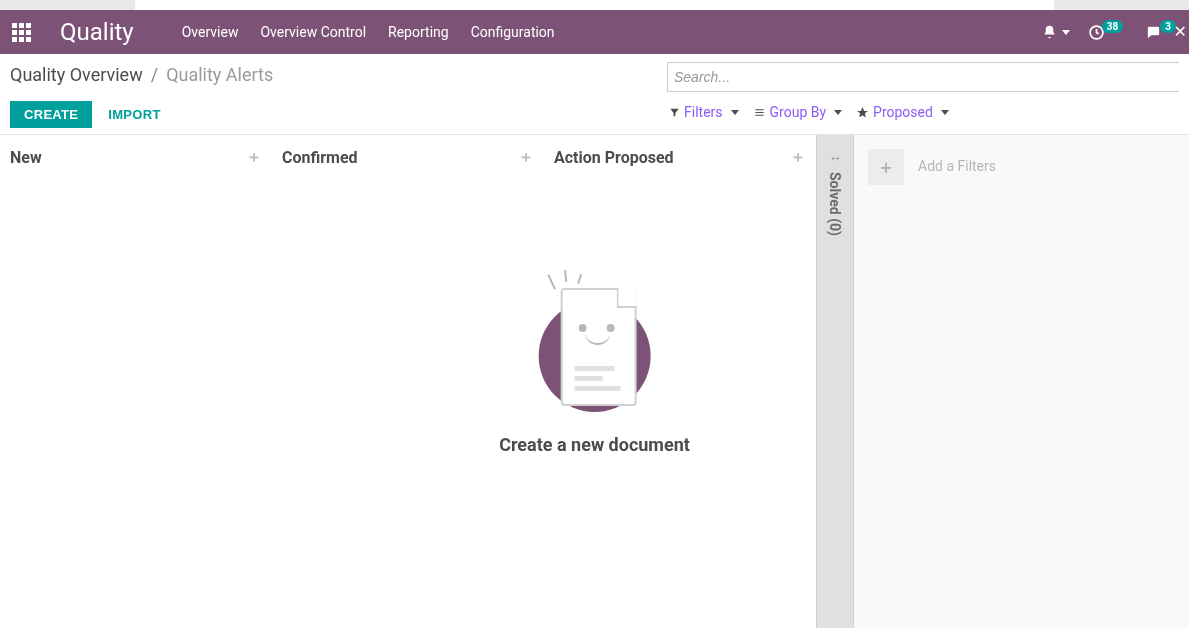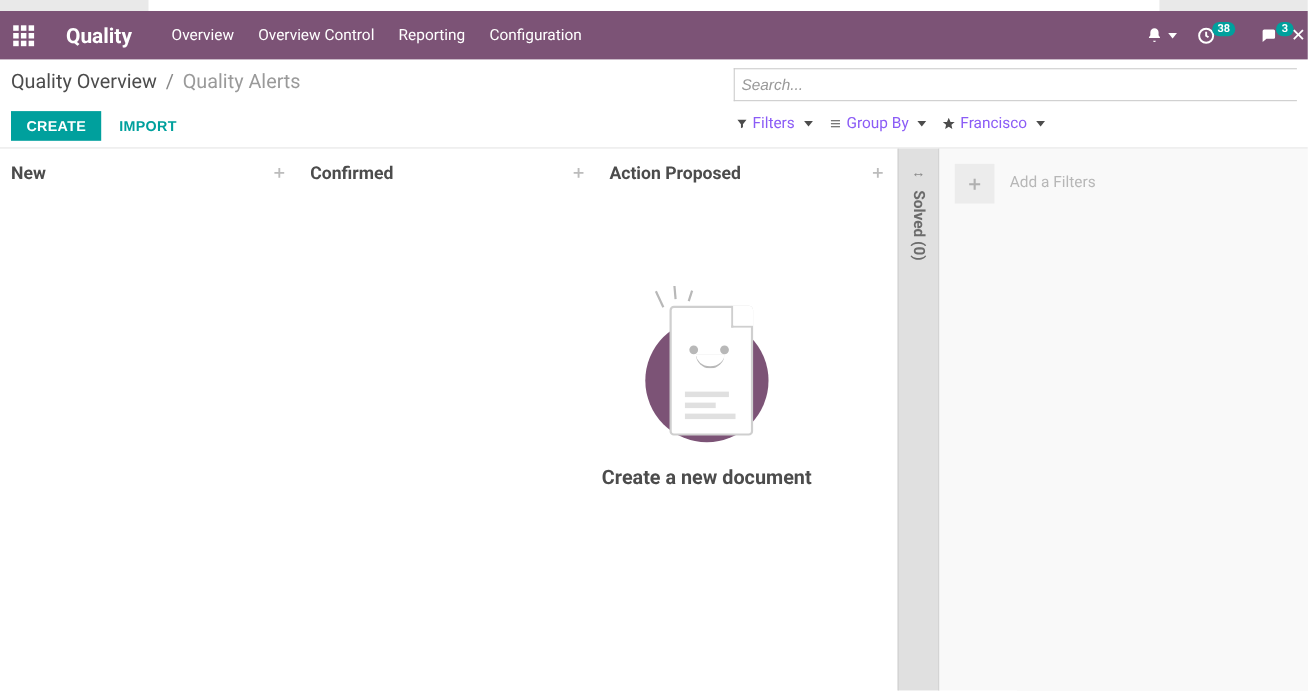--- a/index.html
+++ b/index.html
@@ -5,21 +5,21 @@
   * { box-sizing: border-box; margin: 0; padding: 0; }
   body { font-family: -apple-system, BlinkMacSystemFont, "Segoe UI", Roboto, Helvetica, Arial, sans-serif; font-size: 13px; color: #4c4c4c; background: #ffffff; }
   .page { width: 1189px; height: 628px; position: relative; overflow: hidden; background: #fff; }
   .top-gap { height: 10px; background: #e9e9e9; width: 100%; }
   .top-gap-inner { margin: 0 135px; height: 10px; background: #fff; }
 
   
   .navbar { height: 44px; background: #7c5376;  display: flex; align-items: center; color: #fff; padding: 0 8px 0 8px; position: relative; }
   .apps-icon { width: 22px; height: 22px; display: flex; flex-wrap: wrap; gap: 2px; justify-content: center; align-content: center; margin: 0 10px 0 2px; cursor: pointer;}
   .apps-icon span { width: 5px; height: 5px; background: #fff; display: block; }
-  .brand { font-size: 19px; font-weight: 700; margin-left: 18px; margin-right: 36px; }
+  .brand { font-size: 24px; font-weight: 400; margin-left: 18px; margin-right: 48px; }
   .nav-menu { display: flex; gap: 22px; font-size: 14px; }
   .nav-menu .item { cursor: pointer; color: #fff; }
   .nav-right { margin-left: auto; display: flex; align-items: center; gap: 18px; padding-right: 2px;}
   .icon-btn { display: flex; align-items: center; cursor: pointer; position: relative; }
   .caret-down { display: inline-block; margin-left: 5px; border-left: 4px solid transparent; border-right: 4px solid transparent; border-top: 5px solid #fff; }
   .badge { background: #00a09d; color: #fff; border-radius: 9px; font-size: 10px; font-weight: 700; padding: 1px 5px; position: relative; top: -6px; left: -3px; }
   .company { font-size: 14px; cursor: pointer; display: flex; align-items: center;}
   .tool-icon { font-size: 16px; color:#fff; position:absolute; right:2px; top:12px;}
 
   
@@ -46,21 +46,21 @@
   .col-header { display: flex; align-items: center; justify-content: space-between; font-size: 16px; font-weight: 700; color: #4c4c4c; }
   .col-plus { color: #bcbcbc; font-size: 16px; cursor: pointer; font-weight: 700;}
   .folded { width: 38px; background: #e0e0e0; border-left: 1px solid #cfcfcf; border-right: 1px solid #cfcfcf; display: flex; flex-direction: column; align-items: center; padding-top: 14px;}
   .folded-arrows { color: #8a8a8a; font-size: 13px; margin-bottom: 8px; cursor:pointer;}
   .folded-title { writing-mode: vertical-rl; color: #6b6b6b; font-size: 14px; font-weight: 700; }
   .ghost-col { flex: 1; background: #f9f9f9; padding: 14px 14px; display: flex; align-items: flex-start; gap: 14px;}
   .ghost-plus { width: 36px; height: 36px; background: #ececec; display: flex; align-items: center; justify-content: center; color: #b0b0b0; font-size: 18px; font-weight: 700; cursor: pointer;}
   .ghost-text { color: #b7b7b7; font-size: 14px; margin-top: 9px; cursor: pointer;}
 
   
-  .empty-state { position: absolute; left: 50%; top: 268px; transform: translateX(-50%); display: flex; flex-direction: column; align-items: center; margin-left: 48px;}
+  .empty-state { position: absolute; left: 50%; top: 278px; transform: translateX(-50%); display: flex; flex-direction: column; align-items: center;}
   .doc-illus { position: relative; width: 120px; height: 140px; margin-bottom: 10px;}
   .doc-circle { position: absolute; width: 112px; height: 112px; left: 4px; top: 22px; background: #7c5376; border-radius: 50%;}
   .doc-paper { position: absolute; left: 26px; top: 10px; width: 76px; height: 118px; background: #fff; border: 2px solid #cfcfcf; border-radius: 4px;}
   .doc-fold { position: absolute; right: -2px; top: -2px; width: 20px; height: 20px; background: #fff; border-left: 2px solid #cfcfcf; border-bottom: 2px solid #cfcfcf; border-top-right-radius: 4px;}
   .doc-eye { position: absolute; width: 8px; height: 8px; background: #b8b8b8; border-radius: 50%;}
   .doc-eye.l { left: 16px; top: 34px;}
   .doc-eye.r { left: 44px; top: 34px;}
   .doc-smile { position: absolute; left: 22px; top: 42px; width: 26px; height: 13px; border: 2px solid #b8b8b8; border-top: none; border-left: none; border-right: none; border-radius: 0 0 20px 20px;}
   .doc-line { position: absolute; left: 12px; height: 5px; background: #e0e0e0;}
   .doc-line.a { top: 76px; width: 40px;}
@@ -153,21 +153,21 @@
           <svg width="13" height="11" viewBox="0 0 24 24" fill="#4c4c4c">
               <path d="M3 5h18v2H3zM3 11h18v2H3zM3 17h18v2H3z"></path>
             </svg>
           <span>Group By</span>
           <span class="small-caret"></span>
         </div>
         <div class="filter-item">
           <svg width="13" height="13" viewBox="0 0 24 24" fill="#4c4c4c">
               <path d="M12 2l3 7h7l-5.5 4.5L18 21l-6-4-6 4 1.5-7.5L2 9h7z"></path>
             </svg>
-          <span>Francisco</span>
+          <span>Proposed</span>
           <span class="small-caret"></span>
         </div>
       </div>
     </div>
   </div>
 
   <div class="kanban">
     <div class="col">
       <div class="col-header">
         <span>New</span>

